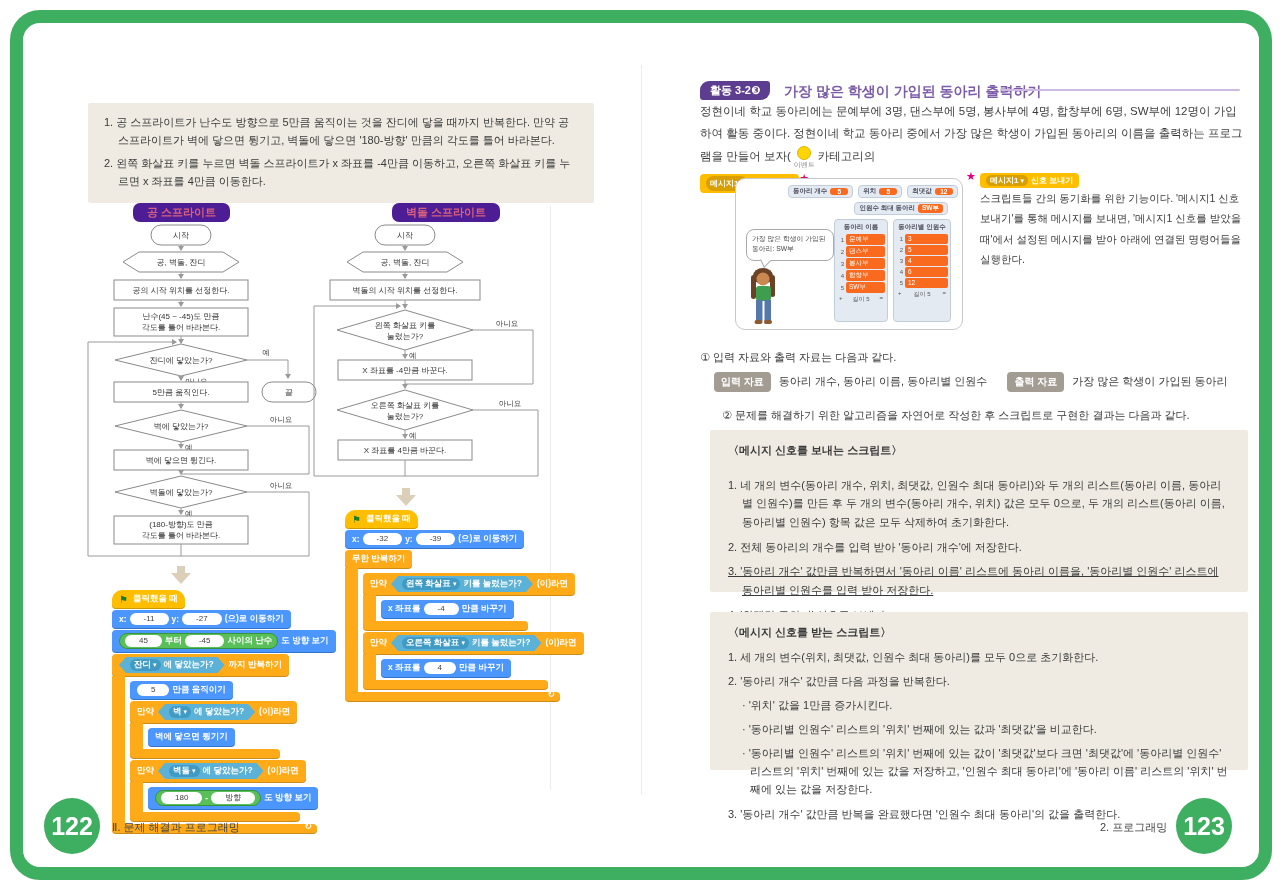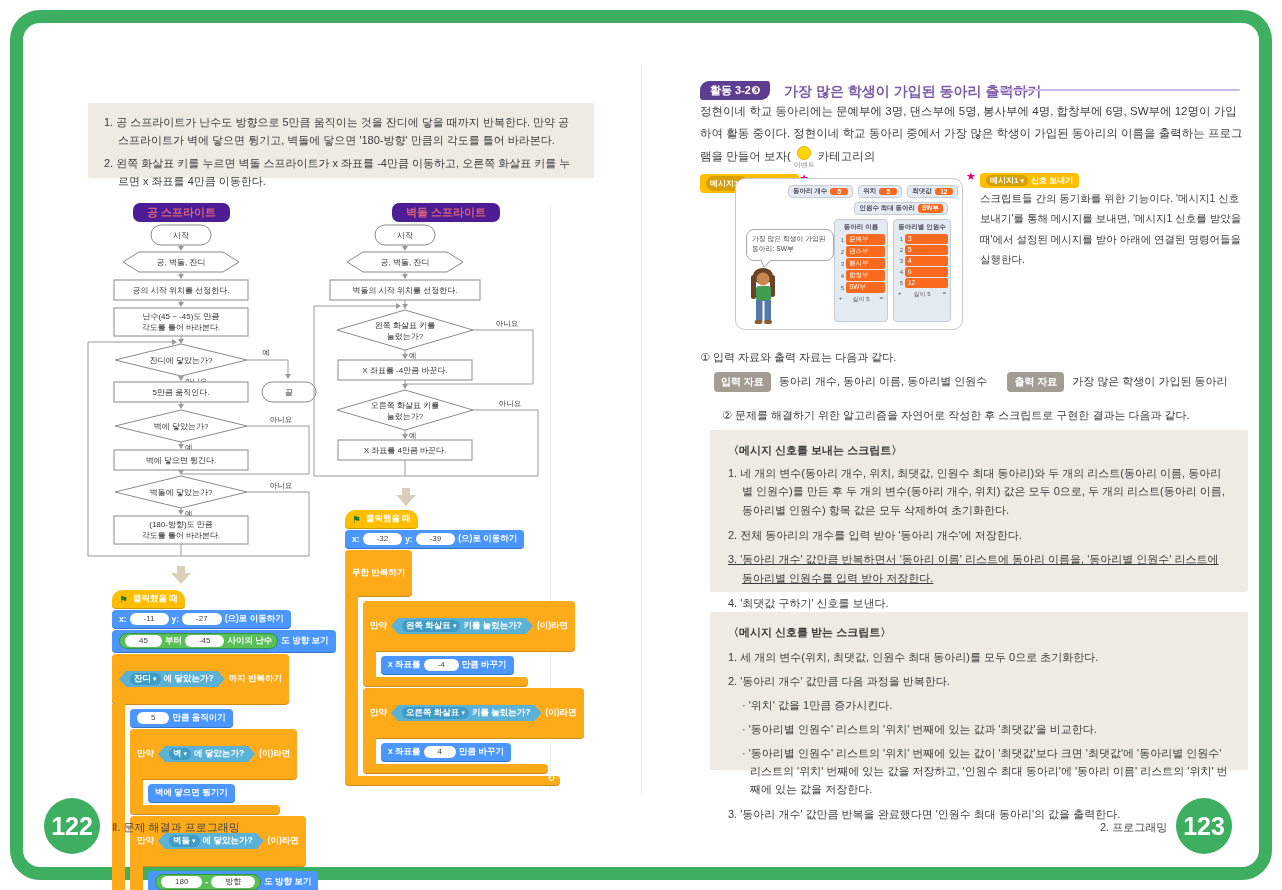--- a/index.html
+++ b/index.html
@@ -39,21 +39,21 @@
   .b-hat{background:#FFBF00;box-shadow:0 1px 0 #CC9900;border-radius:10px 10px 4px 4px;}
   .flag::before{content:"⚑";color:#1F7D24;font-size:10px;margin-right:2px;}
   .oval{background:#fff;color:#444;border-radius:9px;padding:0 14px;font-weight:normal;font-size:8px;line-height:1.5;}
   .gop{background:#59C059;border:1px solid #389438;border-radius:10px;padding:1px 5px;
        display:inline-flex;gap:3px;align-items:center;}
   .shex{background:#5CB1D6;clip-path:polygon(7px 0,calc(100% - 7px) 0,100% 50%,calc(100% - 7px) 100%,7px 100%,0 50%);
         padding:2px 11px;display:inline-flex;gap:3px;align-items:center;}
   .sdd{background:#3F9AC4;border-radius:8px;padding:0 4px;display:inline-flex;align-items:center;}
   .sdd::after{content:"▾";font-size:7px;margin-left:2px;}
   .cblock{margin-top:2px;width:fit-content;}
-  .chead{display:flex;align-items:center;gap:4px;width:fit-content;padding:17px 7px;border-radius:4px;
+  .chead{display:flex;align-items:center;gap:4px;width:fit-content;padding:3px 7px;border-radius:4px;
          background:#FFAB19;box-shadow:0 1px 0 #CF8B17;white-space:nowrap;}
   .cbody{border-left:13px solid #FFAB19;padding:3px 0 3px 5px;width:fit-content;}
   .cfoot{background:#FFAB19;height:9px;border-radius:0 4px 4px 4px;box-shadow:0 1px 0 #CF8B17;position:relative;}
   .cfoot.loop::after{content:"↻";position:absolute;right:5px;top:-3px;font-size:9px;color:#fff;}
   
   .chip-event{background:#FFBF00;color:#fff;font-size:8px;font-weight:bold;border-radius:4px;
               padding:2px 6px;display:inline-flex;align-items:center;gap:3px;white-space:nowrap;vertical-align:middle;}
   .edd{background:#D99E00;border-radius:8px;padding:0 4px;display:inline-flex;align-items:center;}
   .edd::after{content:"▾";font-size:7px;margin-left:2px;}
   .star{color:#E3007F;font-size:11px;vertical-align:super;font-weight:bold;}
@@ -80,21 +80,21 @@
 </style>
 </head>
 <body>
 
 <div id="canvas">
   <div id="frame"></div>
   <div class="gutter" style="left:641px;top:65px;height:730px;"></div>
   <div class="gutter" style="left:550px;top:205px;height:585px;"></div>
 
 
-  <div class="abs beige" style="left:88px;top:103px;width:506px;height:75px;padding:11px 16px;">
+  <div class="abs beige" style="left:88px;top:103px;width:506px;height:100px;padding:11px 16px;">
     <p class="t numitem">1. 공 스프라이트가 난수도 방향으로 5만큼 움직이는 것을 잔디에 닿을 때까지 반복한다. 만약 공 스프라이트가 벽에 닿으면 튕기고, 벽돌에 닿으면 '180-방향' 만큼의 각도를 틀어 바라본다.</p>
     <p class="t numitem">2. 왼쪽 화살표 키를 누르면 벽돌 스프라이트가 x 좌표를 -4만큼 이동하고, 오른쪽 화살표 키를 누르면 x 좌표를 4만큼 이동한다.</p>
   </div>
 
   <div class="abs" style="left:133px;top:202px;">
     <span class="badge-lav">공 스프라이트</span>
   </div>
   <div class="abs" style="left:392px;top:202px;">
     <span class="badge-lav">벽돌 스프라이트</span>
   </div>
@@ -477,21 +477,21 @@
     <span class="iobadge">입력 자료</span>
     <span>동아리 개수, 동아리 이름, 동아리별 인원수</span>
     <span style="display:inline-block;width:14px;"></span>
     <span class="iobadge">출력 자료</span>
     <span>가장 많은 학생이 가입된 동아리</span>
   </div>
 
   <div class="abs t" style="left:700px;top:407px;width:548px;margin-left:22px;">② 문제를 해결하기 위한 알고리즘을 자연어로 작성한 후 스크립트로 구현한 결과는 다음과 같다.</div>
 
   <div class="abs beige" style="left:710px;top:430px;width:538px;height:162px;padding:12px 18px;">
-    <div class="t" style="font-weight:bold;margin-bottom:4px;">〈메시지 신호를 보내는 스크립트〉</div>
+    <div class="t" style="font-weight:bold;margin-bottom:16px;">〈메시지 신호를 보내는 스크립트〉</div>
     <p class="t numitem" style="line-height:1.7;">1. 네 개의 변수(동아리 개수, 위치, 최댓값, 인원수 최대 동아리)와 두 개의 리스트(동아리 이름, 동아리별 인원수)를 만든 후 두 개의 변수(동아리 개수, 위치) 값은 모두 0으로, 두 개의 리스트(동아리 이름, 동아리별 인원수) 항목 값은 모두 삭제하여 초기화한다.</p>
     <p class="t numitem" style="line-height:1.7;">2. 전체 동아리의 개수를 입력 받아 '동아리 개수'에 저장한다.</p>
     <p class="t numitem" style="line-height:1.7;text-decoration:underline;">3. '동아리 개수' 값만큼 반복하면서 '동아리 이름' 리스트에 동아리 이름을, '동아리별 인원수' 리스트에 동아리별 인원수를 입력 받아 저장한다.</p>
     <p class="t numitem" style="line-height:1.7;margin-bottom:0;">4. '최댓값 구하기' 신호를 보낸다.</p>
   </div>
 
   <div class="abs beige" style="left:710px;top:612px;width:538px;height:158px;padding:12px 18px;">
     <div class="t" style="font-weight:bold;margin-bottom:6px;">〈메시지 신호를 받는 스크립트〉</div>
     <p class="t numitem" style="line-height:1.65;">1. 세 개의 변수(위치, 최댓값, 인원수 최대 동아리)를 모두 0으로 초기화한다.</p>
     <p class="t numitem" style="line-height:1.65;">2. '동아리 개수' 값만큼 다음 과정을 반복한다.</p>

